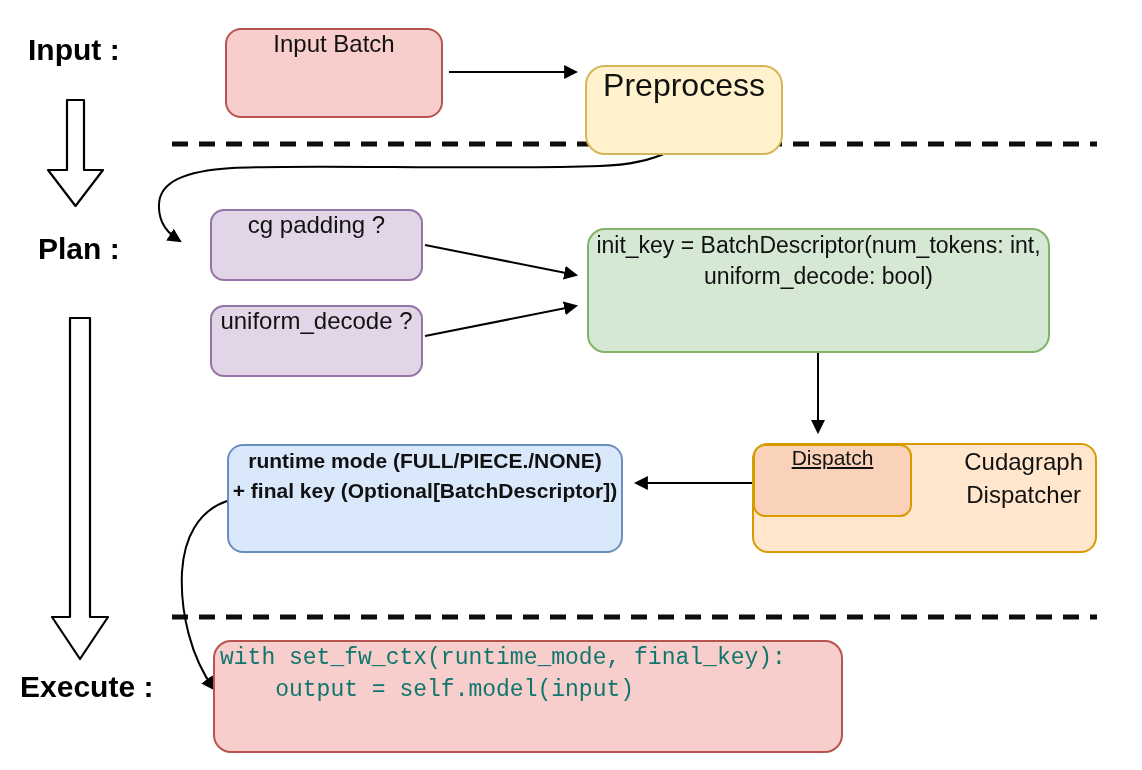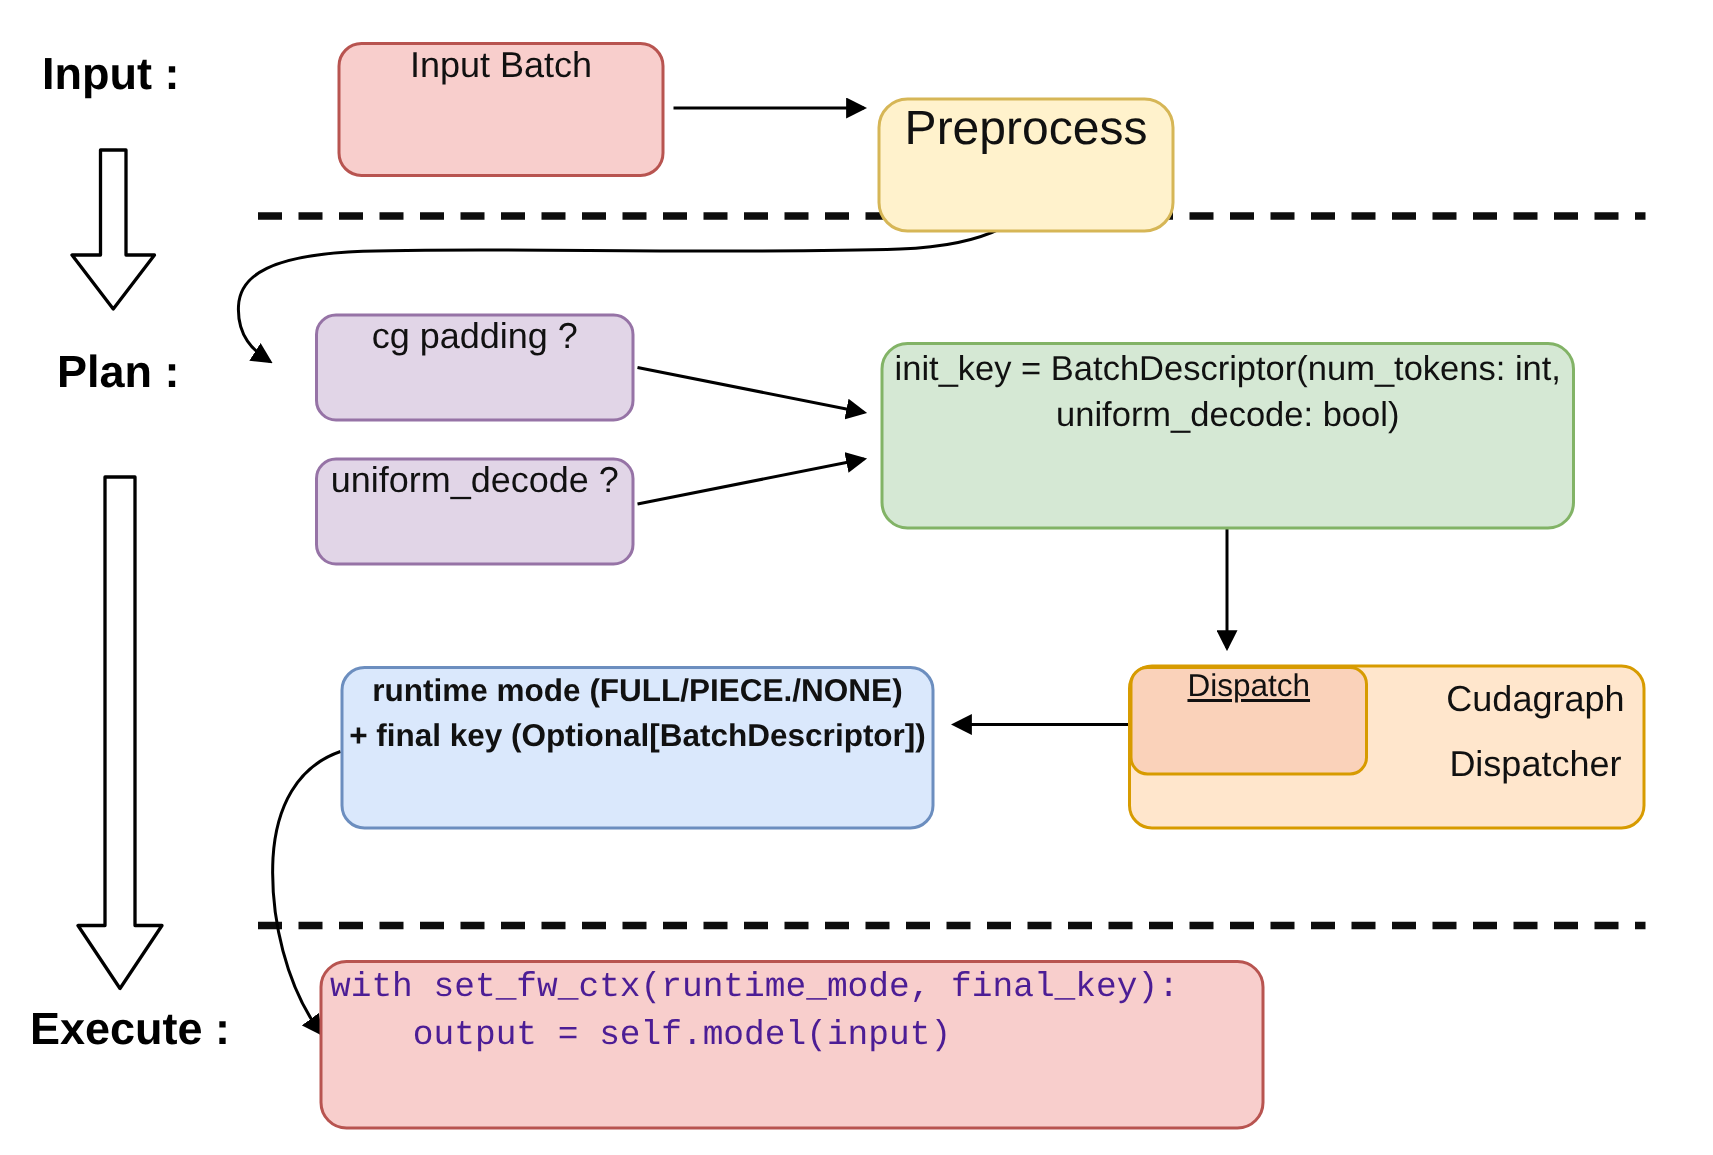--- a/index.html
+++ b/index.html
@@ -36,25 +36,25 @@
   .c-blue   {background:#dae8fc;border-color:#6c8ebf;font-weight:bold;}
   .c-orange {background:#ffe6cc;border-color:#d79b00;}
   .c-orange-deep{background:#fad2ba;border-color:#d79b00;}
 
   .n-input-batch   {left:225px;top:28px;width:218px;height:90px;border-radius:16px;font-size:24px;}
   .n-preprocess    {left:585px;top:28px;width:198px;height:90px;border-radius:20px;font-size:32px;margin-top:37px;}
   .n-cg-padding    {left:210px;top:209px;width:213px;height:72px;border-radius:14px;font-size:24px;}
   .n-uniform-decode{left:210px;top:305px;width:213px;height:72px;border-radius:14px;font-size:24px;}
   .n-init-key      {left:587px;top:228px;width:463px;height:125px;border-radius:18px;font-size:23px;line-height:31px;}
   .n-runtime-mode  {left:227px;top:444px;width:396px;height:109px;border-radius:16px;font-size:21px;line-height:30px;}
-  .n-cudagraph     {left:752px;top:443px;width:345px;height:110px;border-radius:16px;font-size:24px;line-height:43px;justify-content:flex-end;padding-right:12px;}
+  .n-cudagraph     {left:752px;top:443px;width:345px;height:110px;border-radius:16px;font-size:24px;line-height:33px;justify-content:flex-end;padding-right:12px;}
   .n-dispatch      {left:753px;top:444px;width:159px;height:73px;border-radius:12px;font-size:21px;text-decoration:underline;}
   .n-execute-code  {left:213px;top:640px;width:630px;height:113px;border-radius:18px;
                     justify-content:flex-start;text-align:left;padding-left:5px;
-                    font-family:"Liberation Mono", monospace;font-size:23px;line-height:32px;color:#4c1d95;}
+                    font-family:"Liberation Mono", monospace;font-size:23px;line-height:32px;color:#0f766e;}
 </style>
 </head>
 <body>
 
 <div id="canvas">
 
   <svg id="edges" viewBox="0 0 1142 770" xmlns="http://www.w3.org/2000/svg">
     <defs>
       <marker id="arrow" viewBox="0 0 10 10" refX="8.5" refY="5" markerWidth="7" markerHeight="7" orient="auto">
         <path d="M0,0 L10,5 L0,10 Z" fill="#000000"></path>

